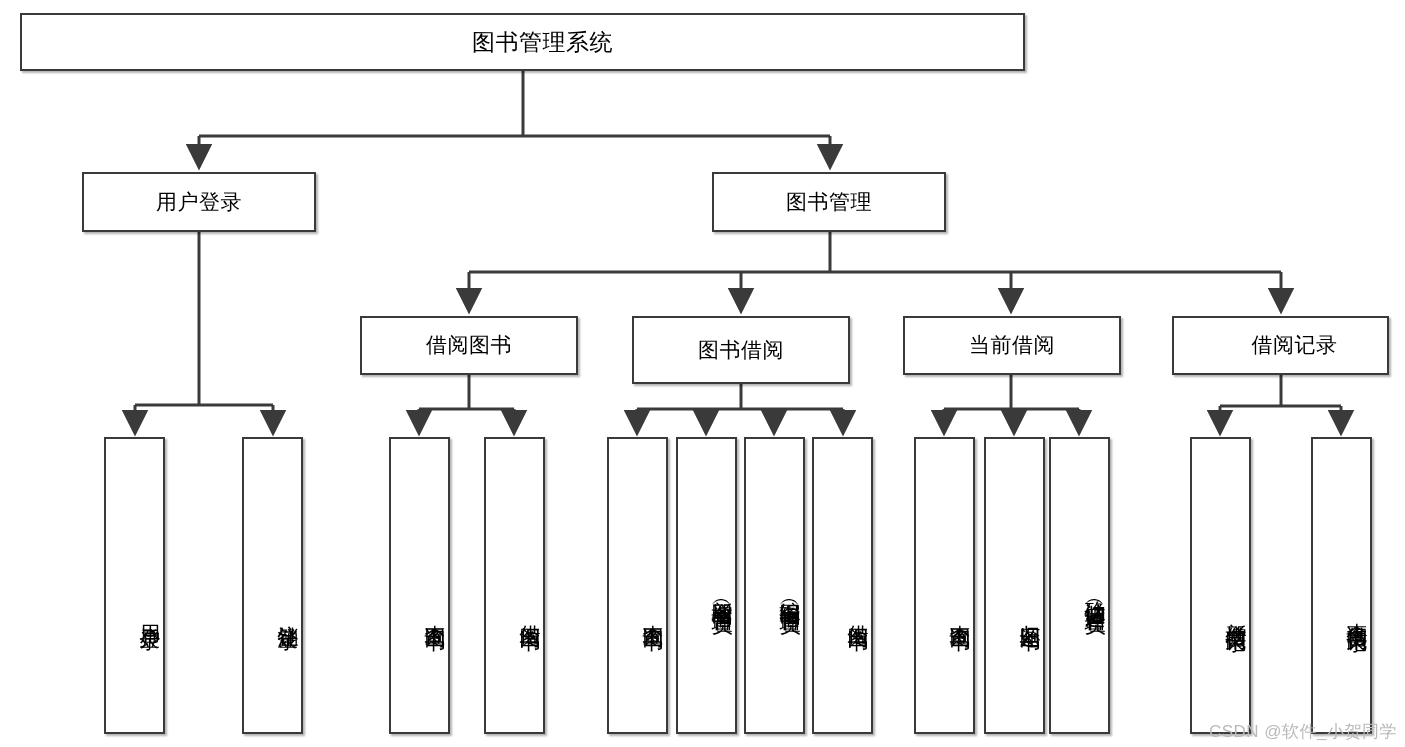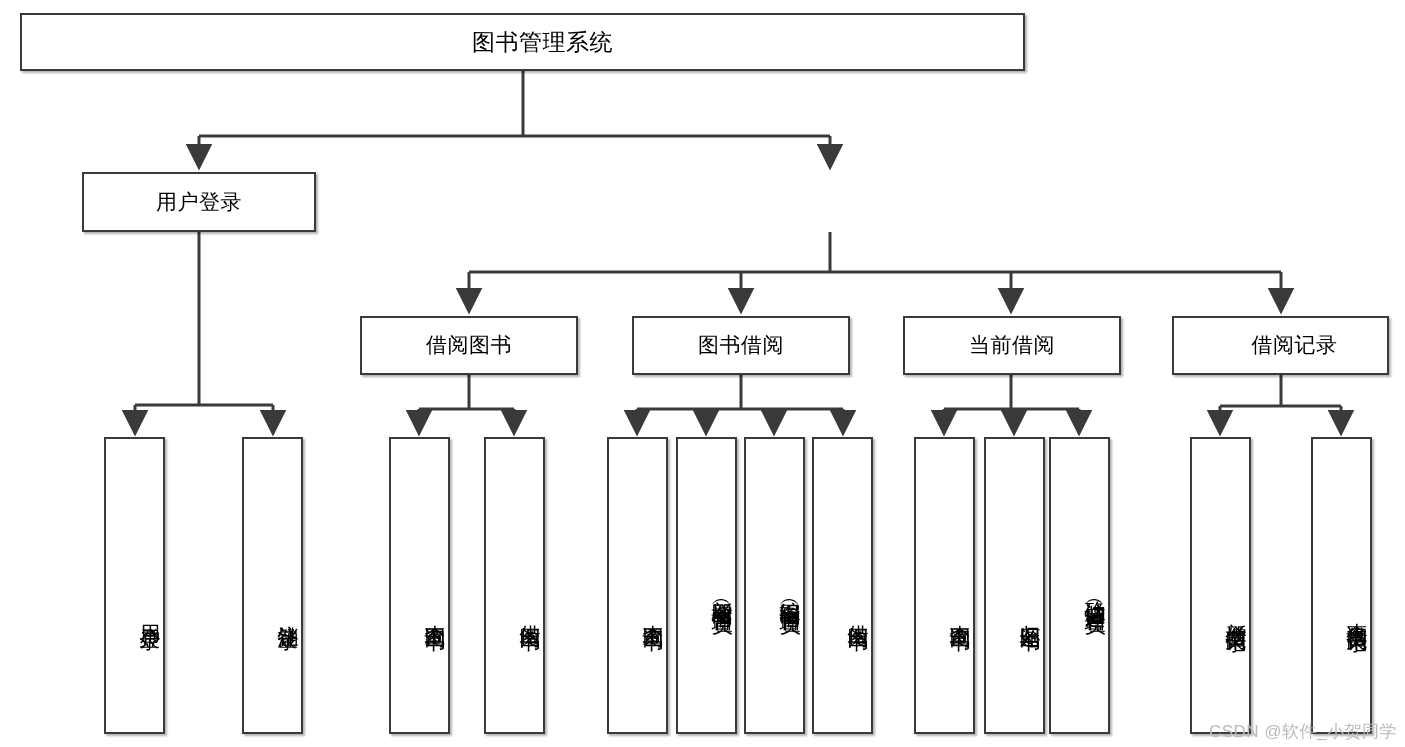--- a/index.html
+++ b/index.html
@@ -119,23 +119,24 @@
       <path d="M 1281 375 L 1281 406"></path>
       <path d="M 1220 406 L 1341 406"></path>
       <path d="M 1220 406 L 1220 432" marker-end="url(#arrow)"></path>
       <path d="M 1341 406 L 1341 432" marker-end="url(#arrow)"></path>
     </g>
   </svg>
 
   <div class="node root" style="left:20px; top:13px; width:1005px; height:58px;">图书管理系统</div>
 
   <div class="node" style="left:82px; top:172px; width:234px; height:60px;">用户登录</div>
+  <div class="node" style="left:712px; top:172px; width:234px; height:60px;">图书管理</div>
 
   <div class="node" style="left:360px; top:316px; width:218px; height:59px;">借阅图书</div>
-  <div class="node" style="left:632px; top:316px; width:218px; height:59px;">图书借阅</div>
+  <div class="node" style="left:632px; top:316px; width:218px; height:68px;">图书借阅</div>
   <div class="node" style="left:903px; top:316px; width:218px; height:59px;">当前借阅</div>
   <div class="node" style="left:1172px; top:316px; width:217px; height:59px;padding-left:28px;">借阅记录</div>
 
   <div class="node vert" style="left:104px; top:437px; width:61px; height:297px;">用户登录</div>
   <div class="node vert" style="left:242px; top:437px; width:61px; height:297px;">注销登录</div>
 
   <div class="node vert" style="left:389px; top:437px; width:61px; height:297px;">查询图书</div>
   <div class="node vert" style="left:484px; top:437px; width:61px; height:297px;">借阅图书</div>
 
   <div class="node vert" style="left:607px; top:437px; width:61px; height:297px;">查询图书</div>

